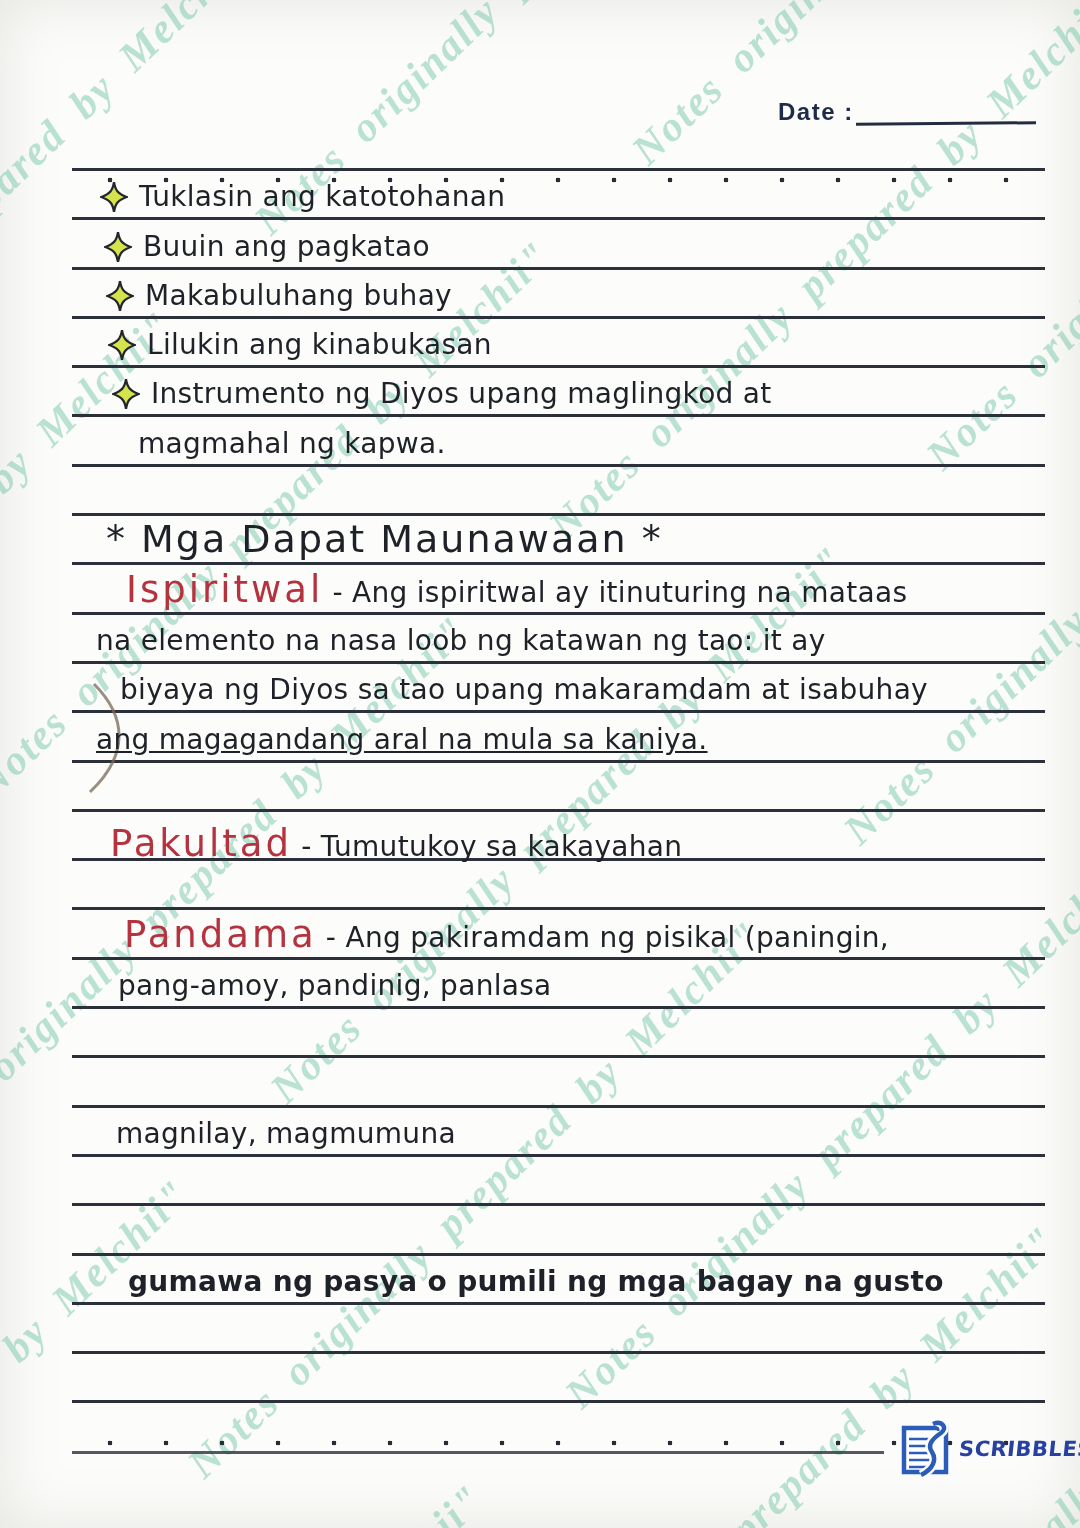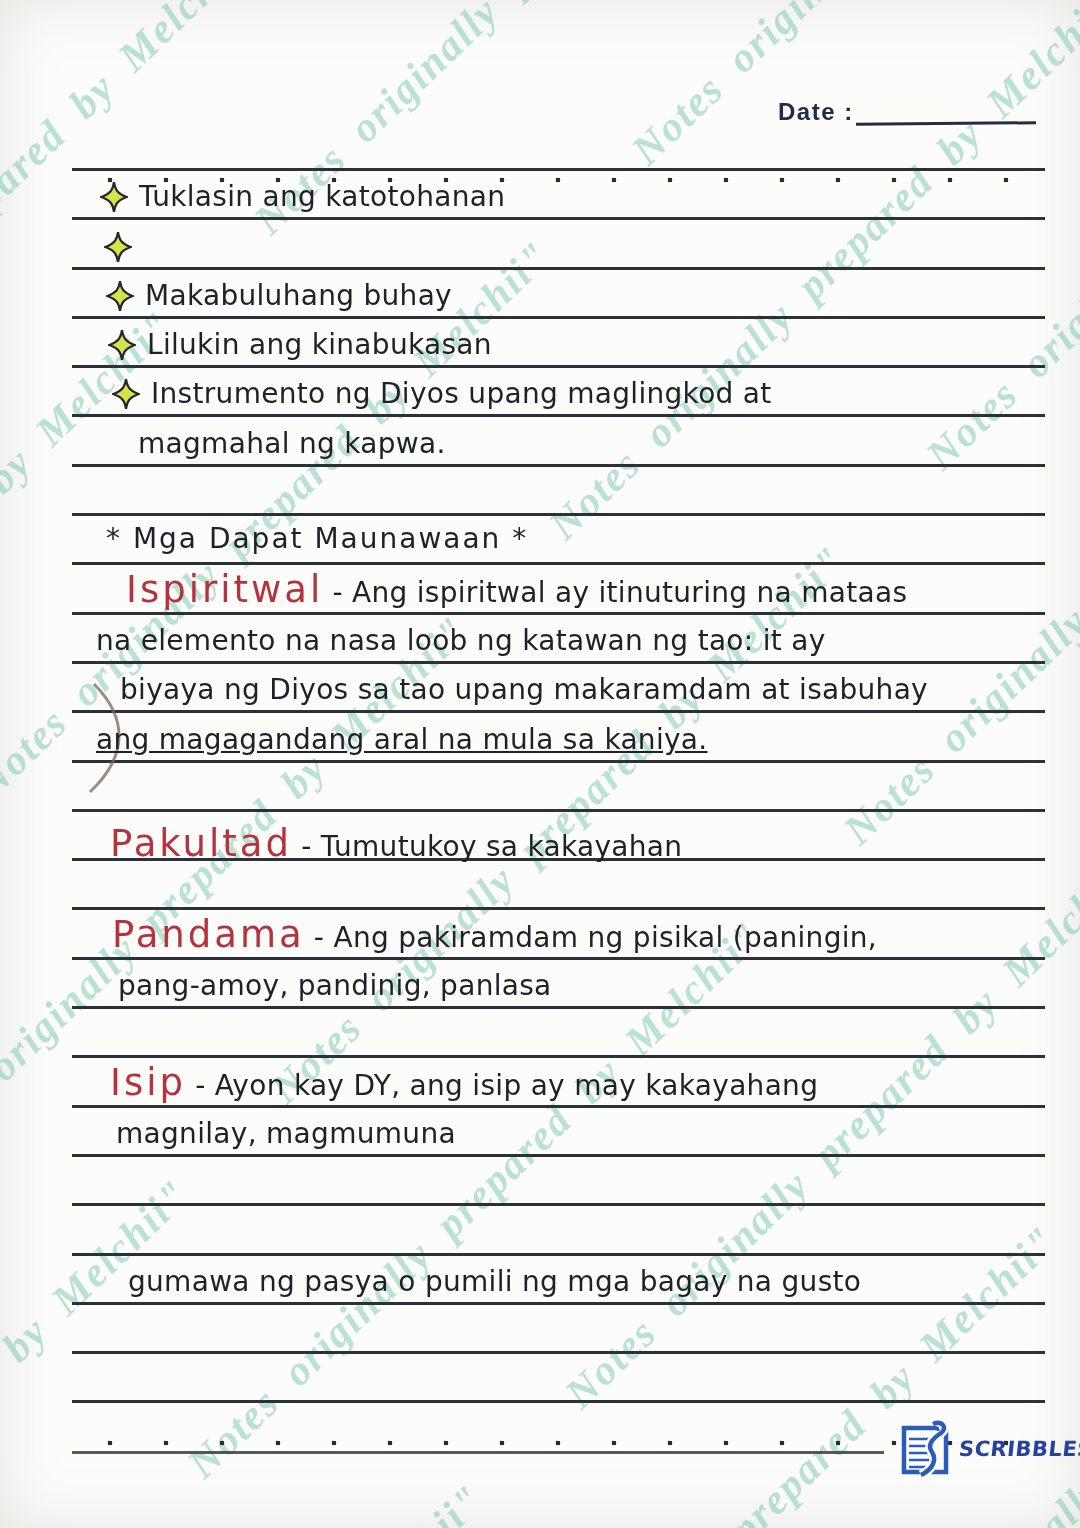--- a/index.html
+++ b/index.html
@@ -45,21 +45,21 @@
   .date-line{position:absolute;left:856px;top:122px;width:180px;height:2.6px;background:#242d40;transform:rotate(-.5deg);z-index:3;}
   
   .hw{
     position:absolute;z-index:3;white-space:nowrap;
     font-family:"DejaVu Sans", sans-serif;
     font-size:28px;letter-spacing:.3px;
     color:#1f2129;line-height:46px;height:46px;
   }
   .hw.def{line-height:52px;height:52px;}
   .kw{font-size:37px;letter-spacing:3px;color:#b5323f;}
-  .heading{font-size:28px;letter-spacing:2px;line-height:50px;height:50px;}
+  .heading{font-size:38px;letter-spacing:2px;line-height:50px;height:50px;}
   .diamond-icon{display:inline-block;vertical-align:-7px;margin-right:11px;}
   
   .curl{position:absolute;left:84px;top:676px;z-index:2;}
   
   .brand{position:absolute;left:900px;top:1420px;display:flex;align-items:center;gap:5px;z-index:4;}
   .brand-name{
     font-family:"DejaVu Sans", sans-serif;font-weight:800;font-size:21px;
     color:#26419f;letter-spacing:.5px;transform:skewX(-6deg);
   }
 </style>
@@ -99,21 +99,21 @@
   <div class="date-line"></div>
 
   <div class="hw" style="top:174px;left:100px;">
     <svg class="diamond-icon" width="28" height="32" viewBox="0 0 24 28">
         <path d="M12 1 C13.2 8.5 15.5 11 23 14 C15.5 17 13.2 19.5 12 27 C10.8 19.5 8.5 17 1 14 C8.5 11 10.8 8.5 12 1 Z" fill="#d6e44b" stroke="#23262e" stroke-width="2"></path>
       </svg><span>Tuklasin ang katotohanan</span>
   </div>
   <div class="hw" style="top:224px;left:104px;">
     <svg class="diamond-icon" width="28" height="32" viewBox="0 0 24 28">
         <path d="M12 1 C13.2 8.5 15.5 11 23 14 C15.5 17 13.2 19.5 12 27 C10.8 19.5 8.5 17 1 14 C8.5 11 10.8 8.5 12 1 Z" fill="#d6e44b" stroke="#23262e" stroke-width="2"></path>
-      </svg>
+      </svg><span>Buuin ang pagkatao</span>
   </div>
   <div class="hw" style="top:273px;left:106px;text-align:center;">
     <svg class="diamond-icon" width="28" height="32" viewBox="0 0 24 28">
         <path d="M12 1 C13.2 8.5 15.5 11 23 14 C15.5 17 13.2 19.5 12 27 C10.8 19.5 8.5 17 1 14 C8.5 11 10.8 8.5 12 1 Z" fill="#d6e44b" stroke="#23262e" stroke-width="2"></path>
       </svg><span>Makabuluhang buhay</span>
   </div>
   <div class="hw" style="top:322px;left:108px;">
     <svg class="diamond-icon" width="28" height="32" viewBox="0 0 24 28">
         <path d="M12 1 C13.2 8.5 15.5 11 23 14 C15.5 17 13.2 19.5 12 27 C10.8 19.5 8.5 17 1 14 C8.5 11 10.8 8.5 12 1 Z" fill="#d6e44b" stroke="#23262e" stroke-width="2"></path>
       </svg><span>Lilukin ang kinabukasan</span>
@@ -133,33 +133,29 @@
   </div>
   <div class="hw" style="top:618px;left:96px;">na elemento na nasa loob ng katawan ng tao: it ay</div>
   <div class="hw" style="top:667px;left:120px;">biyaya ng Diyos sa tao upang makaramdam at isabuhay</div>
   <div class="hw" style="top:717px;left:96px;text-decoration:underline;">ang magagandang aral na mula sa kaniya.</div>
 
   <div class="hw def" style="top:810px;left:110px;margin-top:8px;">
     <span class="kw">Pakultad</span>
     <span>- Tumutukoy sa kakayahan</span>
   </div>
 
-  <div class="hw def" style="top:909px;left:112px;">
+  <div class="hw def" style="top:909px;left:124px;">
     <span class="kw">Pandama</span>
     <span>- Ang pakiramdam ng pisikal (paningin,</span>
   </div>
   <div class="hw" style="top:963px;left:118px;">pang-amoy, pandinig, panlasa</div>
 
-  <div class="hw def" style="top:1057px;left:110px;">
-    <span class="kw">Isip</span>
-    <span>- Ayon kay DY, ang isip ay may kakayahang</span>
-  </div>
   <div class="hw" style="top:1111px;left:116px;">magnilay, magmumuna</div>
 
-  <div class="hw" style="top:1259px;left:128px;">gumawa ng pasya o pumili ng mga bagay na gusto</div>
+  <div class="hw" style="top:1259px;left:128px;font-weight:bold;">gumawa ng pasya o pumili ng mga bagay na gusto</div>
 
   <div class="brand">
     <svg width="54" height="58" viewBox="0 0 54 58">
       <rect x="4" y="8" width="42" height="44" fill="#ffffff" stroke="#2a5cb8" stroke-width="4.5"></rect>
       <path d="M9 19h24 M9 26h21 M9 33h24 M9 40h21 M9 47h24" stroke="#2a5cb8" stroke-width="2.6"></path>
       <path d="M33 4 C42 0 48 8 41 13 C32 19 27 25 32 32 C37 40 33 49 21 55" stroke="#ffffff" stroke-width="9.5" fill="none"></path>
       <path d="M33 4 C42 0 48 8 41 13 C32 19 27 25 32 32 C37 40 33 49 21 55" stroke="#2a5cb8" stroke-width="4.5" fill="none"></path>
       <path d="M30 9 C34 6 39 7 38 11" stroke="#2a5cb8" stroke-width="3" fill="none"></path>
     </svg>
     <span class="brand-name">SCRIBBLES</span>

